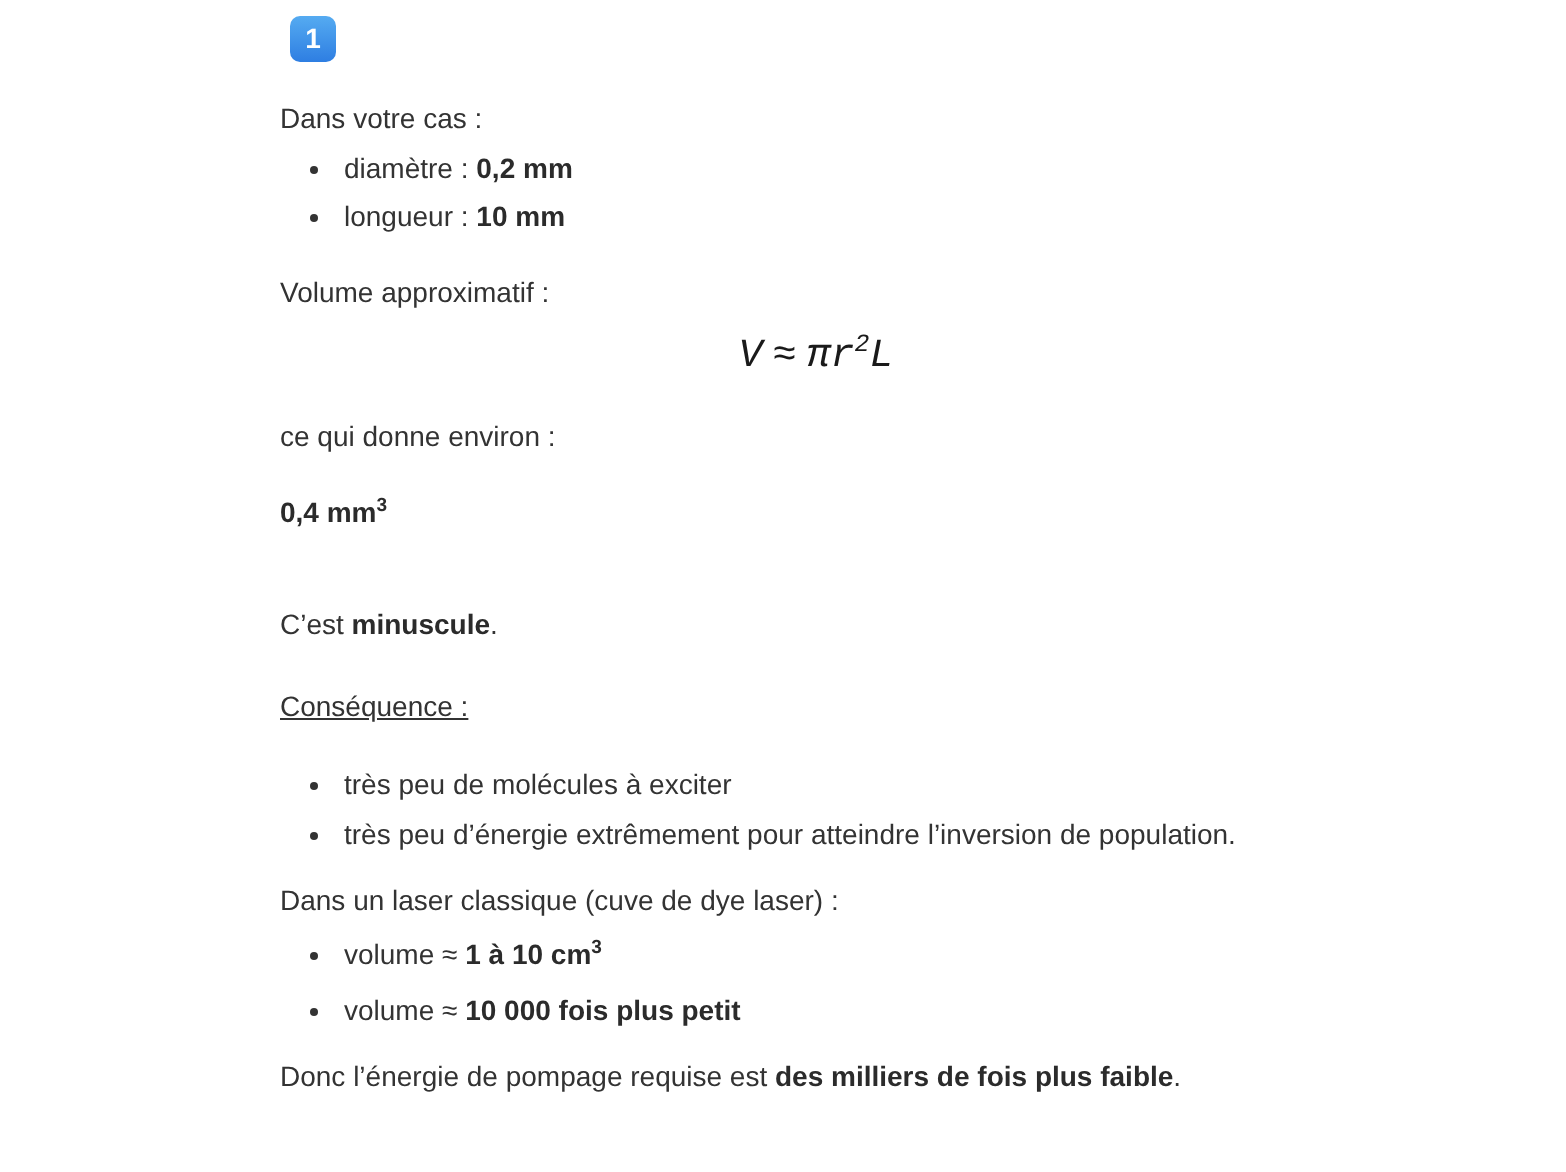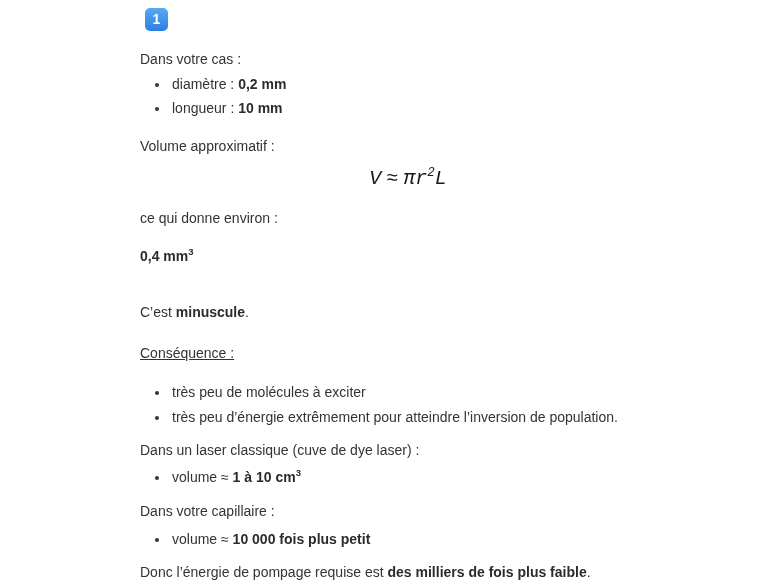--- a/index.html
+++ b/index.html
@@ -122,21 +122,20 @@
   </ul>
 
   <p class="mt12">Dans un laser classique (cuve de dye laser) :</p>
 
   <ul class="mt6">
     <li>
       <span>volume ≈ </span><strong>1 à 10 cm</strong><strong><sup>3</sup></strong>
     </li>
   </ul>
 
-  <p class="mt13">Dans votre capillaire :</p>
 
   <ul class="mt7">
     <li>
       <span>volume ≈ </span><strong>10 000 fois plus petit</strong>
     </li>
   </ul>
 
   <p class="mt12">
     <span>Donc l’énergie de pompage requise est </span><strong>des milliers de fois plus faible</strong><span>.</span>
   </p>

